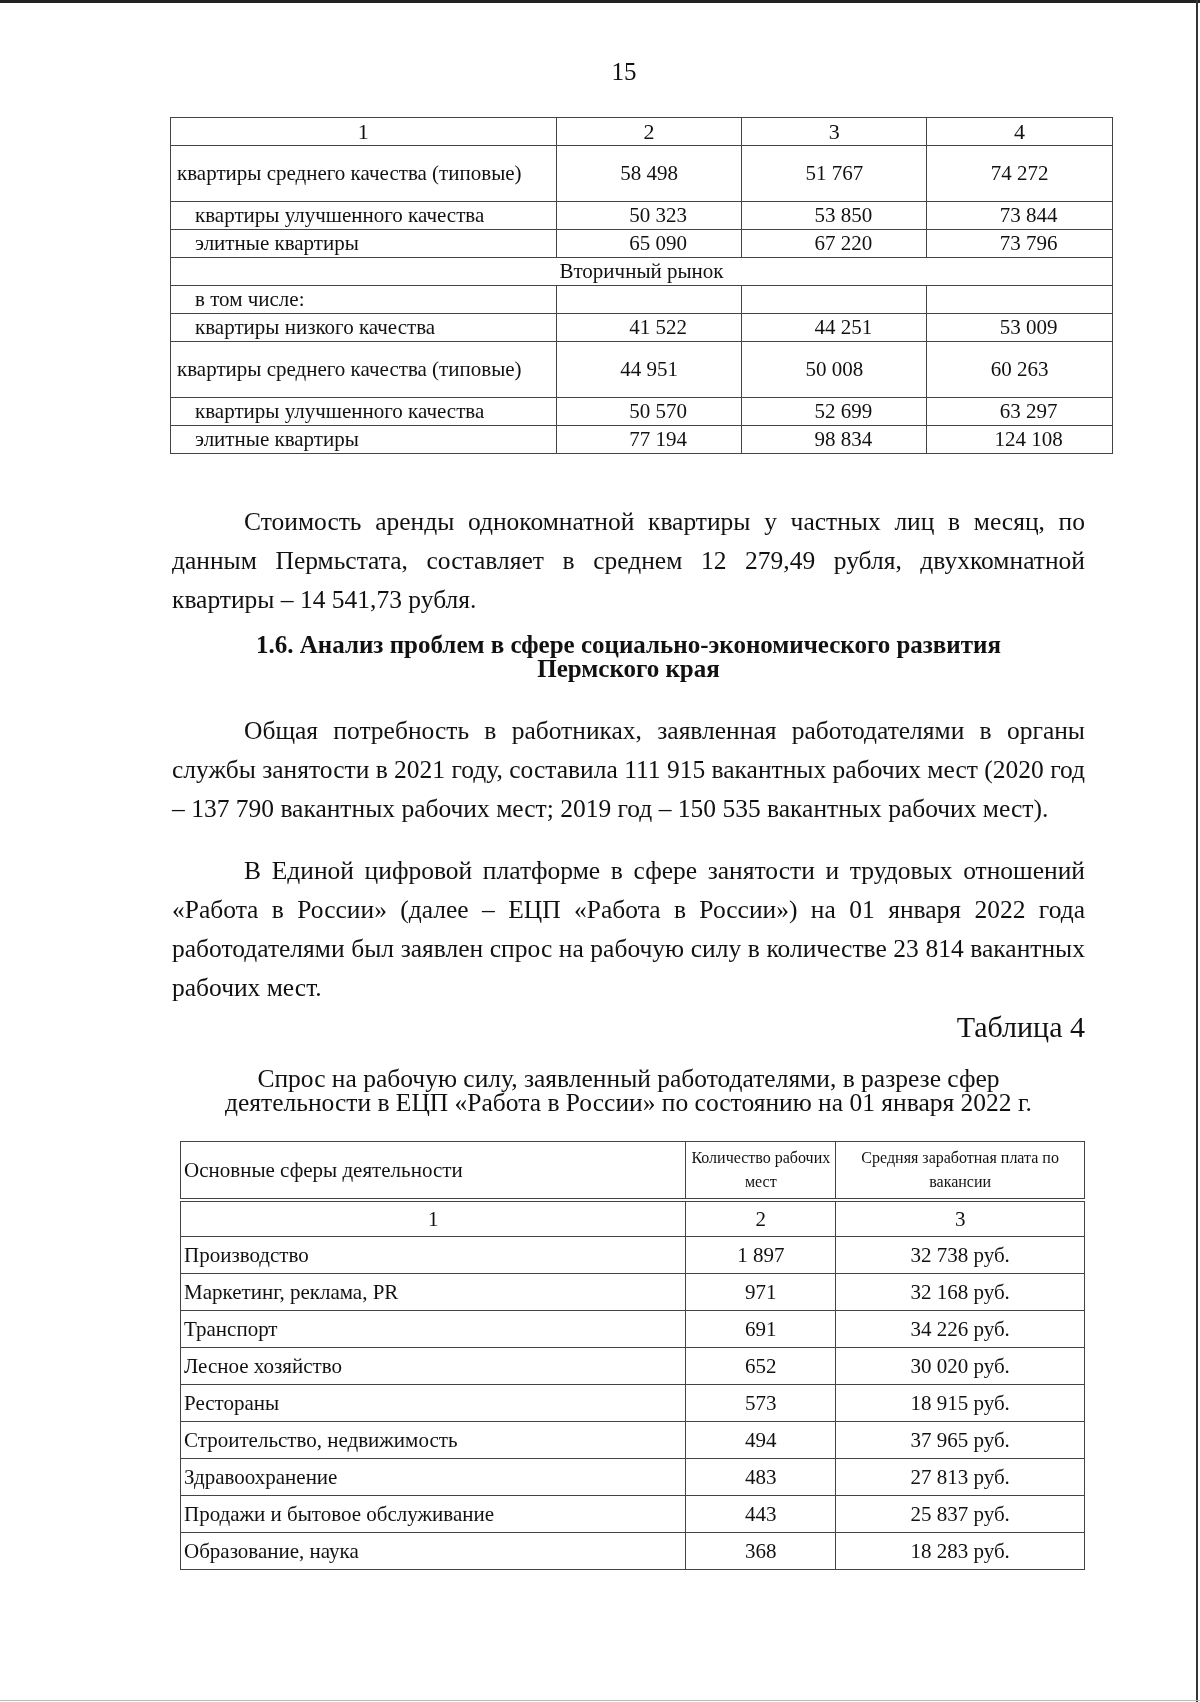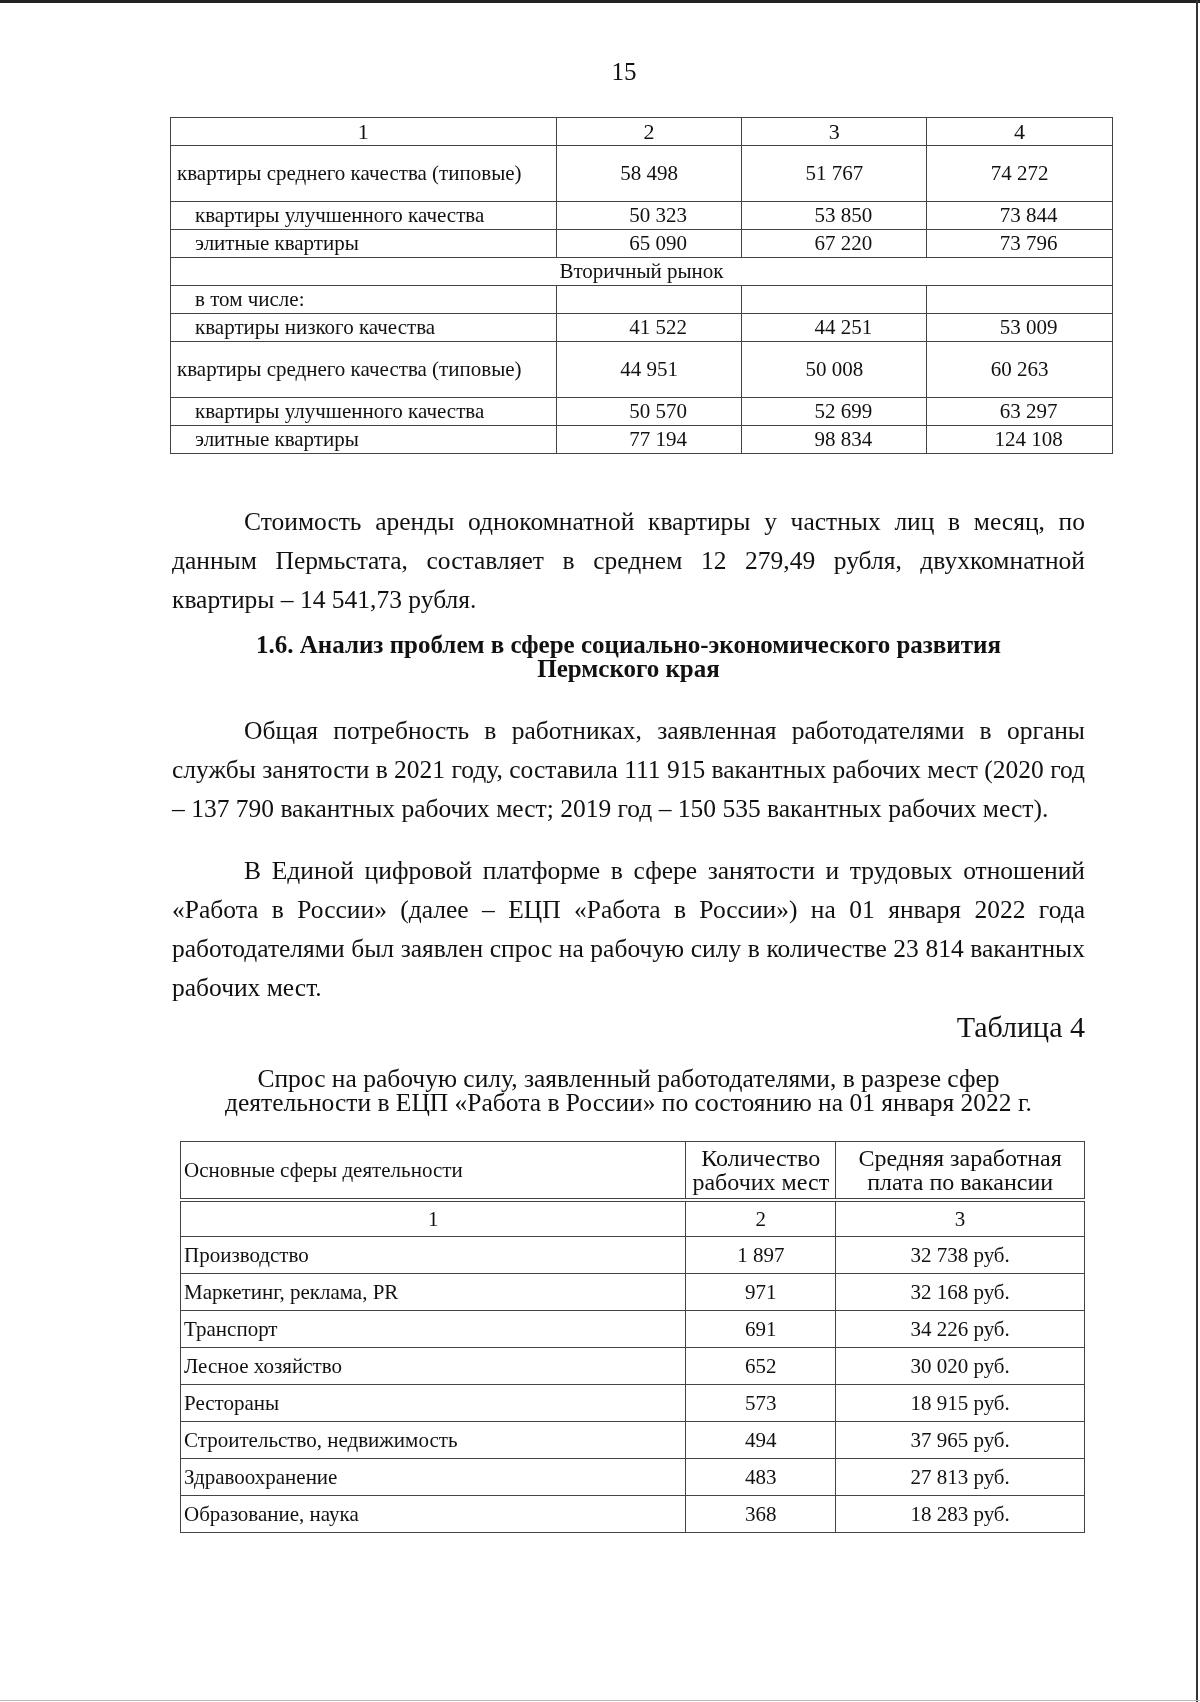--- a/index.html
+++ b/index.html
@@ -42,21 +42,21 @@
       position: absolute; left: 172px; width: 913px; top: 1067px; text-align: center;
       font-size: 25.5px; line-height: 24px;
     }
 
     #t2 { left: 180px; top: 1141px; width: 905px; }
     #t2 col.c1 { width: 506px; }
     #t2 col.c2 { width: 150px; }
     #t2 col.c3 { width: 249px; }
     #t2 td { height: 36px; font-size: 21px; padding: 0 3px; }
     #t2 tr.h td { height: 56px; line-height: 24px; border-bottom: 4px double #444; }
-    #t2 tr.h td.num { font-size: 24px; }
+    #t2 tr.h td.num { font-size: 16px; }
     #t2 tr.idx td { height: 34px; text-align: center; }
   </style>
 </head>
 <body>
 
 <div class="page-border-top"></div>
 <div class="page-border-right"></div>
 <div class="page-border-bottom"></div>
 
 <div class="page-number">15</div>
@@ -193,18 +193,23 @@
     <td>Строительство, недвижимость</td>
     <td class="num">494</td>
     <td class="num">37 965 руб.</td>
   </tr>
   <tr>
     <td>Здравоохранение</td>
     <td class="num">483</td>
     <td class="num">27 813 руб.</td>
   </tr>
   <tr>
+    <td>Продажи и бытовое обслуживание</td>
+    <td class="num">443</td>
+    <td class="num">25 837 руб.</td>
+  </tr>
+  <tr>
     <td>Образование, наука</td>
     <td class="num">368</td>
     <td class="num">18 283 руб.</td>
   </tr>
 </tbody>
   </table>
 
 </body></html>

